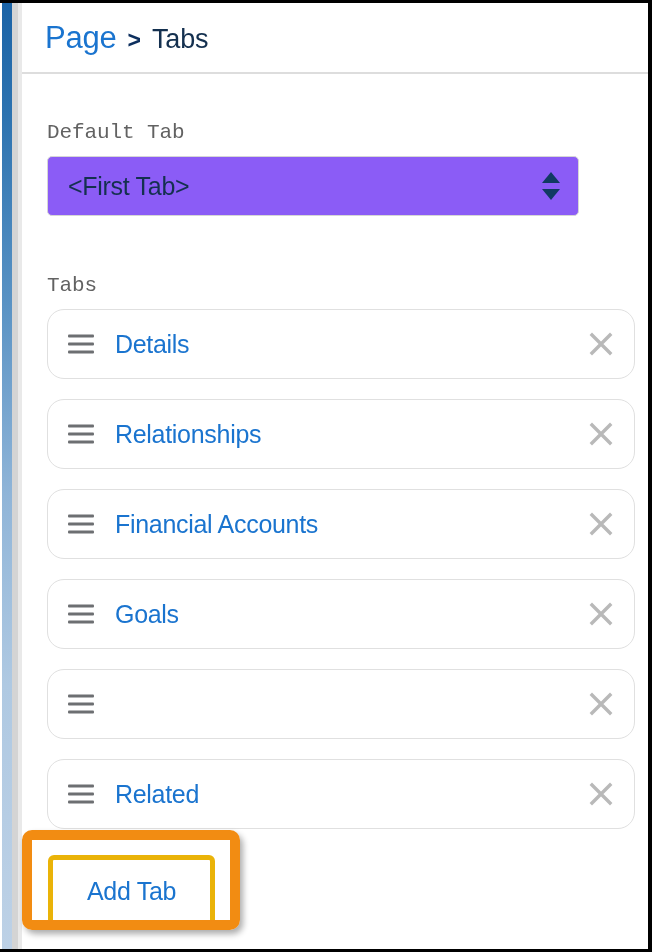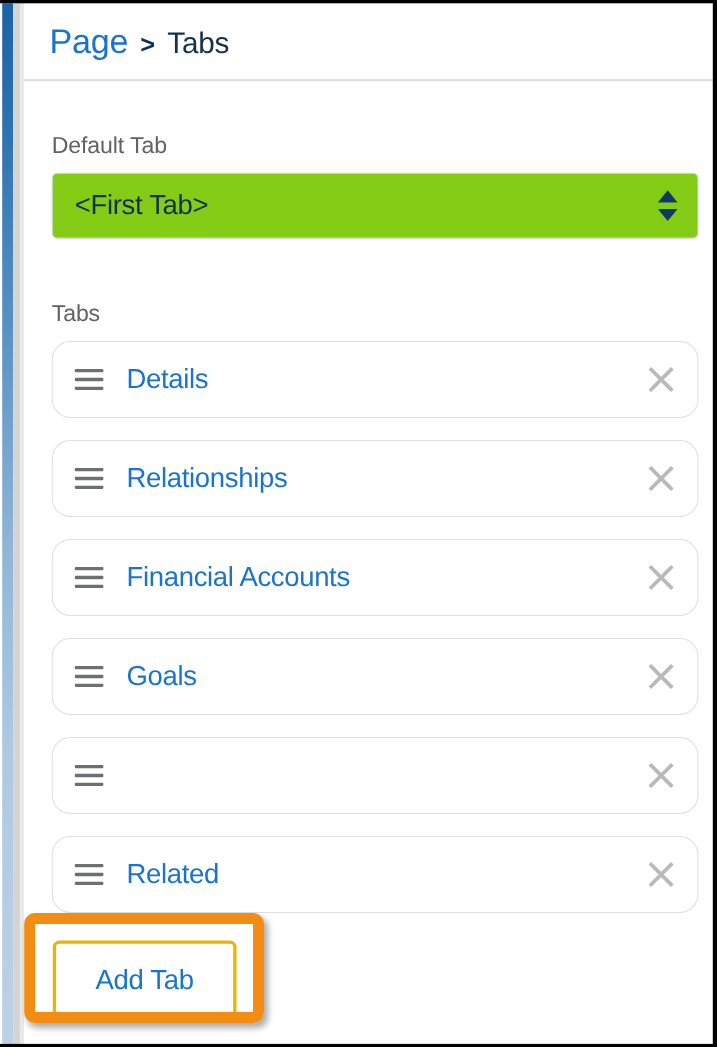--- a/index.html
+++ b/index.html
@@ -114,37 +114,38 @@
     position: absolute;
     left: 0; top: 71px;
     width: 626px; height: 876px;
     background: #ffffff;
   }
 
   .field-label {
     font-size: 21px;
     color: #626262;
     letter-spacing: -0.1px;
+    font-family: Liberation Mono, monospace;
   }
 
   
   .combobox-wrap {
     position: absolute;
     left: 25px; top: 47px;
     width: 588px;
   }
   .combobox-label {
     display: block;
     margin-bottom: 12px;
   }
   .combobox {
     position: relative;
-    width: 588px;
+    width: 532px;
     height: 60px;
-    background: #84cc16;
+    background: #8b5cf6;
     border: 1px solid #d6d6d6;
     border-radius: 5px;
     cursor: pointer;
   }
   .combobox-value {
     position: absolute;
     left: 20px; top: 50%;
     transform: translateY(-50%);
     font-size: 25px;
     color: #14304f;
@@ -229,21 +230,21 @@
     cursor: pointer;
   }
   .tab-remove svg { display: block; }
 
   
   .addtab-button {
     position: absolute;
     left: 26px; top: 781px;
     width: 167px; height: 72px;
     background: #ffffff;
-    border: 3px solid #eab308;
+    border: 5px solid #eab308;
     border-radius: 6px;
     font-family: "Liberation Sans", sans-serif;
     font-size: 25px;
     color: #1a74cf;
     letter-spacing: -0.3px;
     cursor: pointer;
     display: flex;
     align-items: center;
     justify-content: center;
   }

